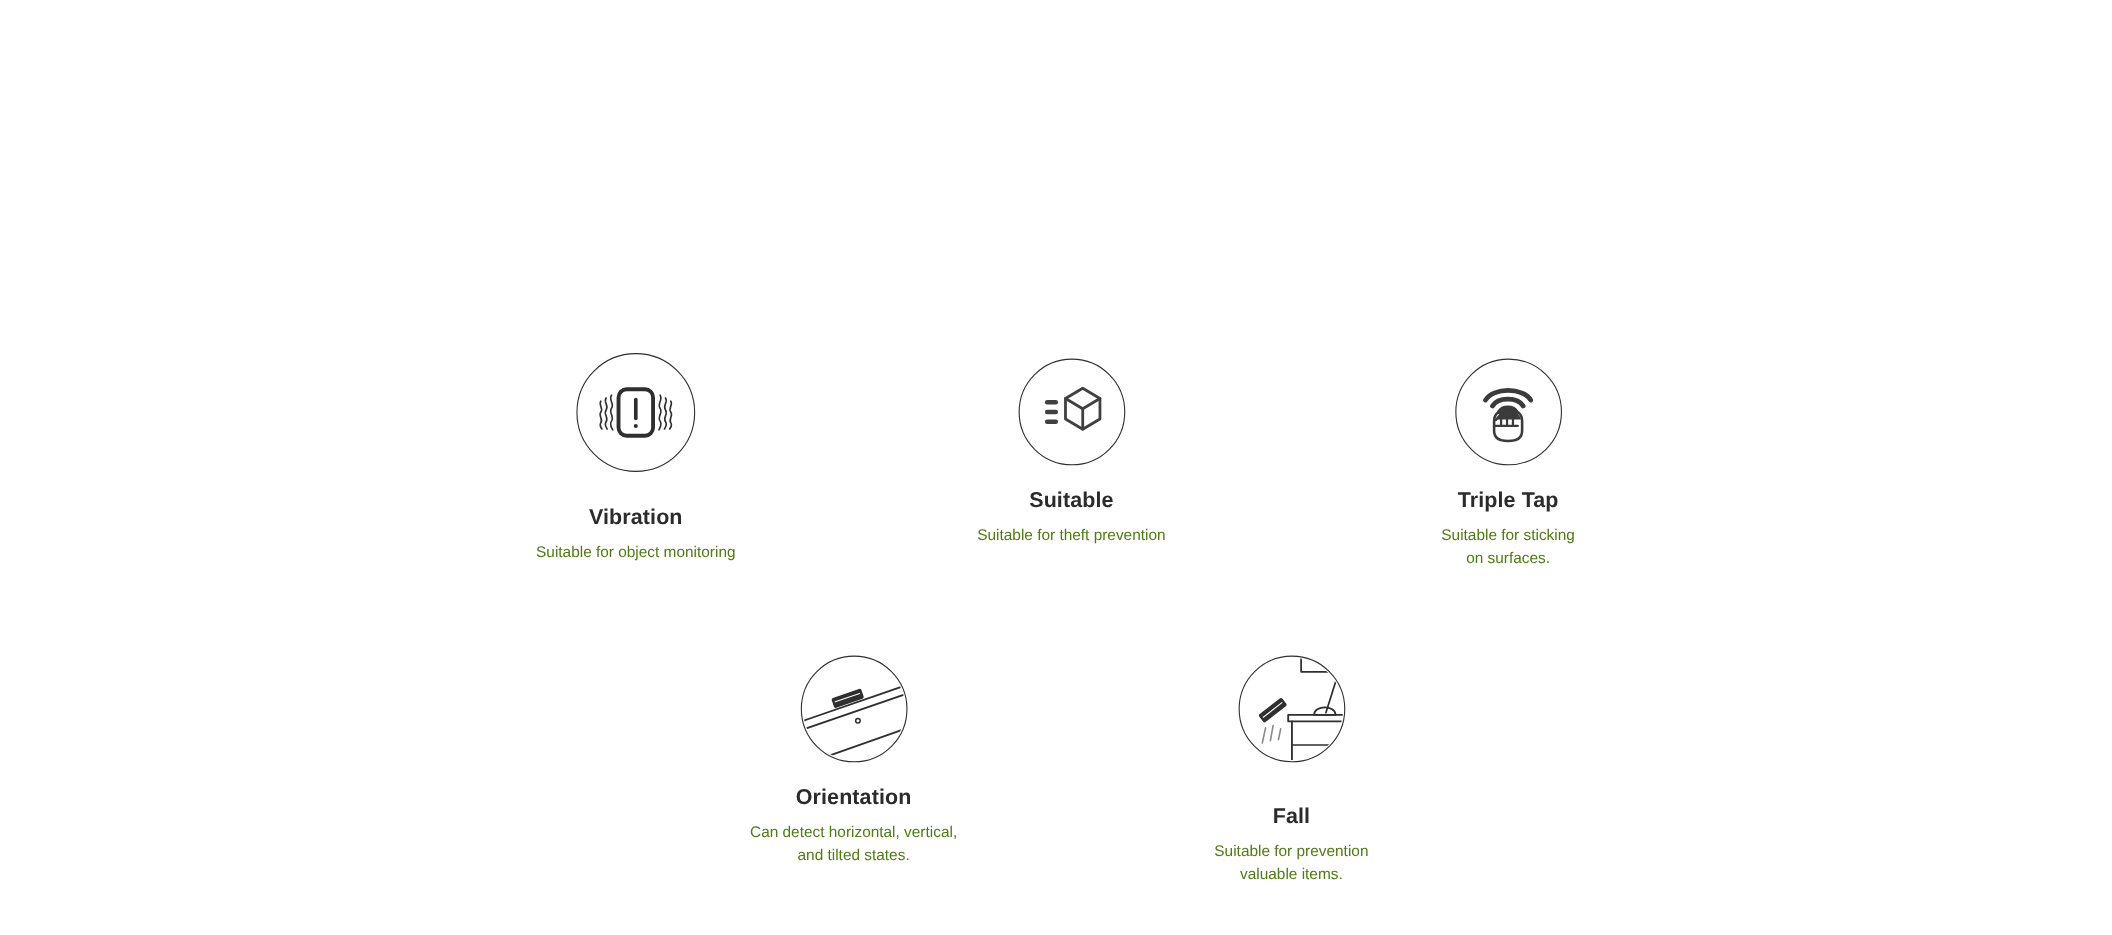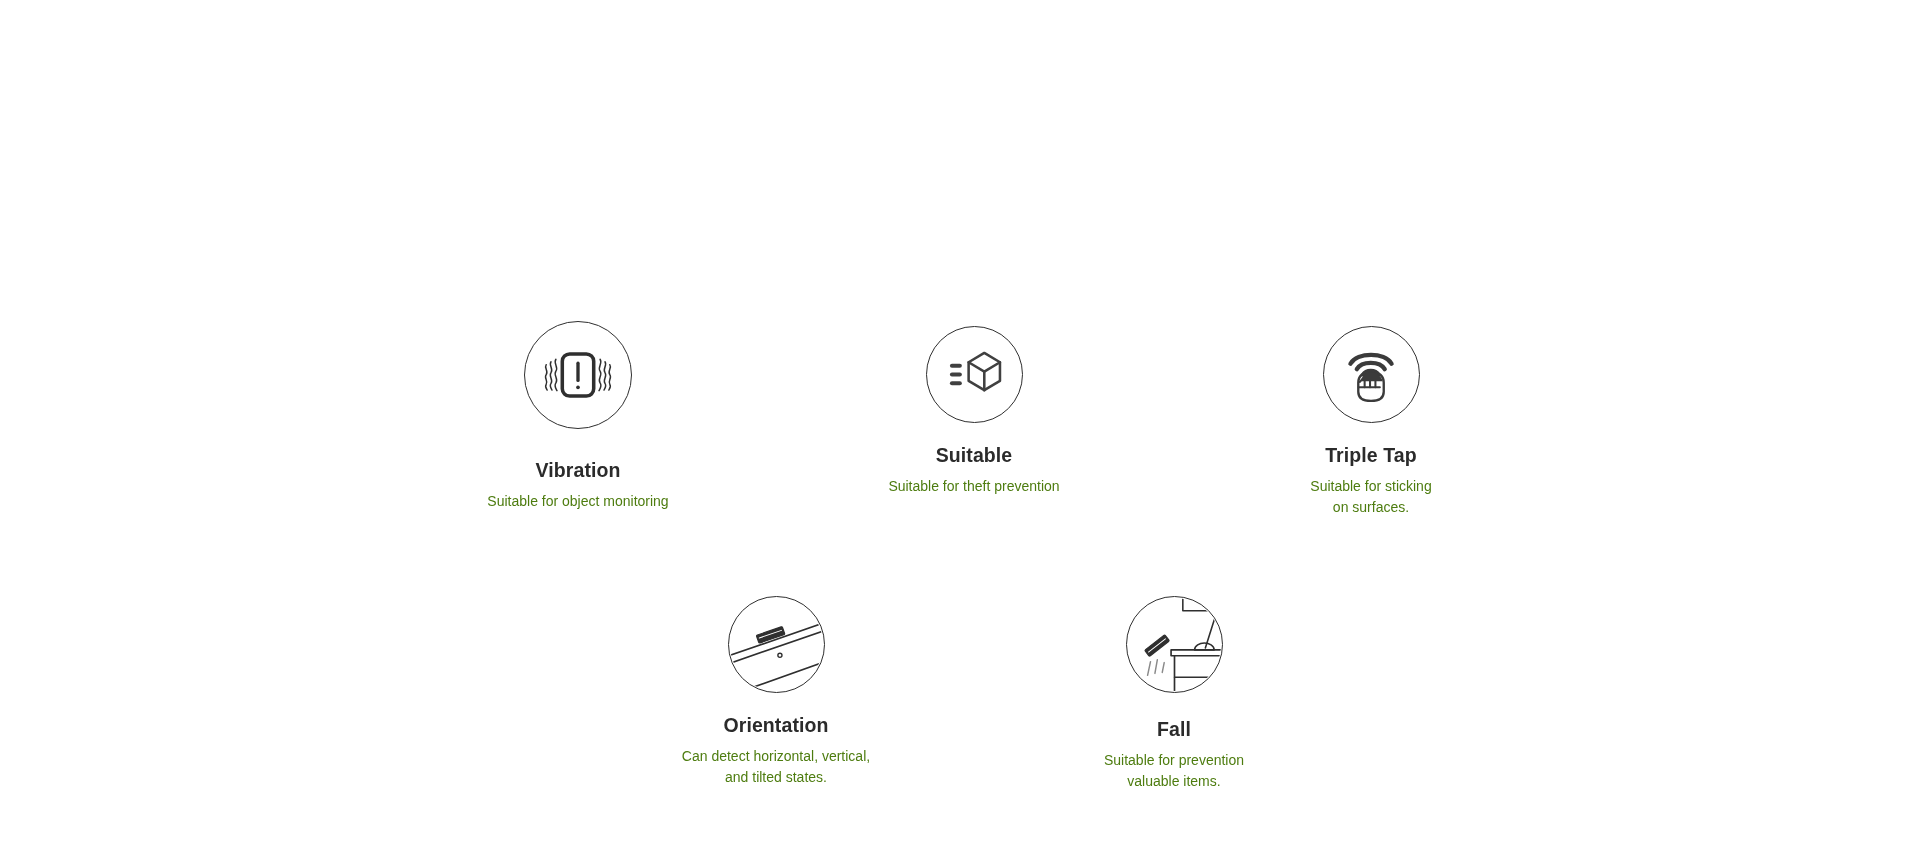--- a/index.html
+++ b/index.html
@@ -65,21 +65,21 @@
   #card-movement   { left: 824px;  top: 326px; }
   #card-tripletap  { left: 1221px; top: 326px; }
   
   #card-orientation{ left: 626px;  top: 596px; }
   #card-fall       { left: 1024px; top: 596px; }
 
   #card-vibration  .card-title { margin-top: 30px; text-align: center; }
   #card-movement   .card-title { margin-top: 21px; }
   #card-tripletap  .card-title { margin-top: 21px; }
   #card-orientation .card-title { margin-top: 21px; }
-  #card-fall        .card-title { margin-top: 25px; }
+  #card-fall        .card-title { margin-top: 38px; }
 </style>
 </head>
 <body>
 
 <div class="feature-grid">
 
   <div class="feature-card" id="card-vibration">
     <div class="icon-circle size-lg">
       <svg viewBox="0 0 108 108" xmlns="http://www.w3.org/2000/svg">
         <g fill="none" stroke="#2f2f2f" stroke-linecap="round" stroke-linejoin="round">

